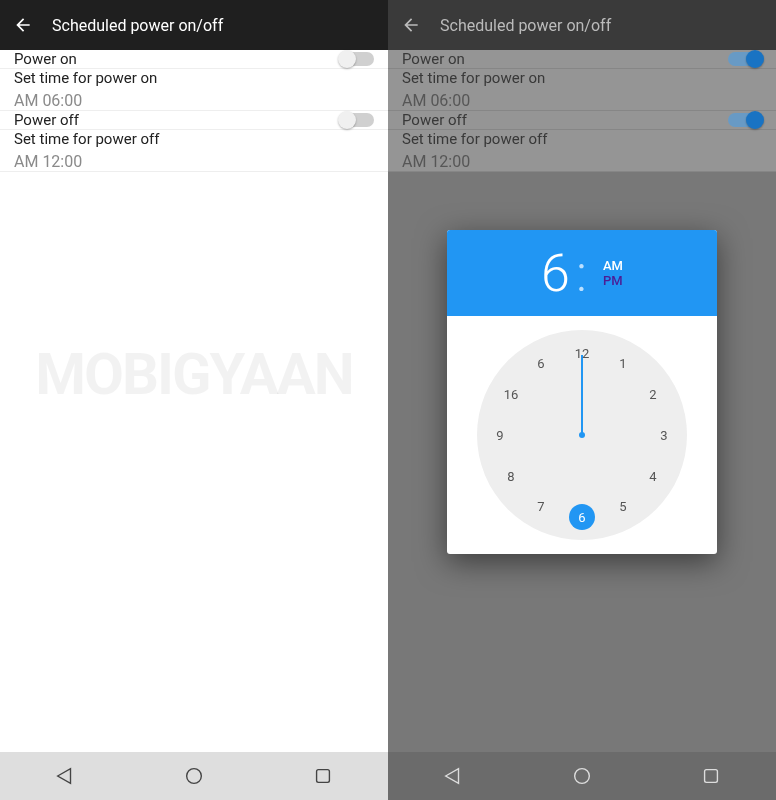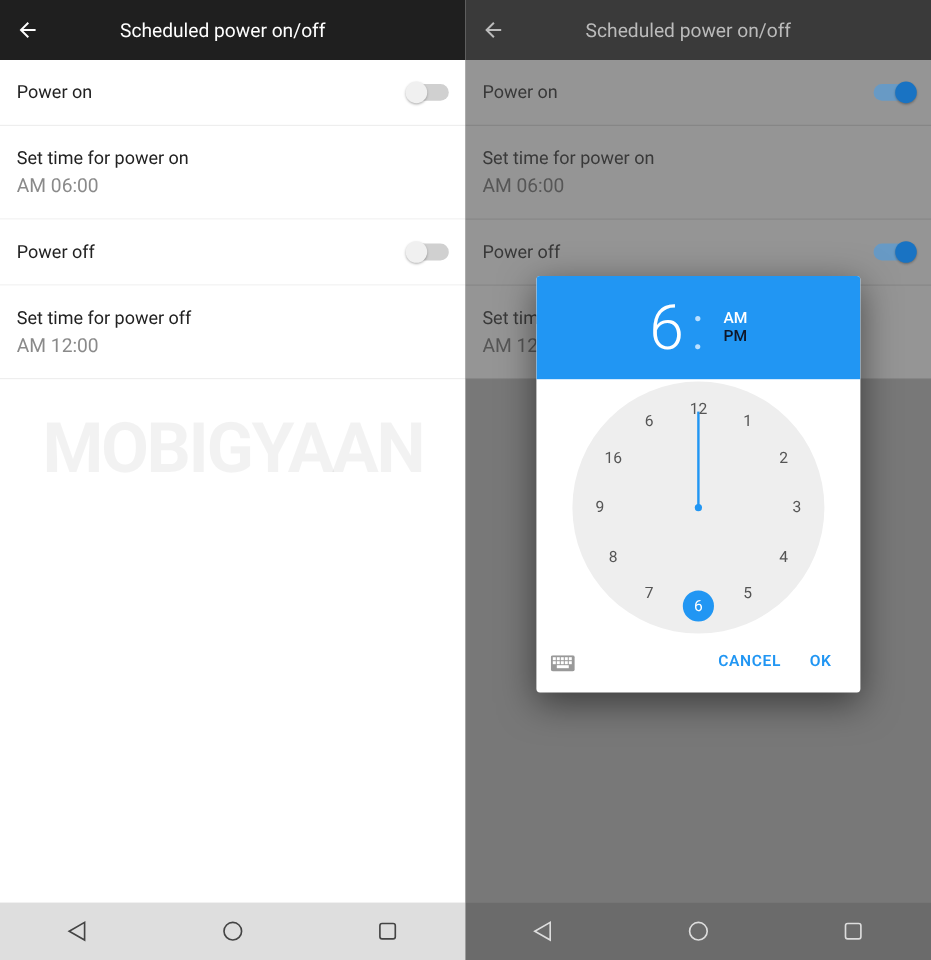--- a/index.html
+++ b/index.html
@@ -22,29 +22,28 @@
   }
   .phone-right { background: #808080; }
   .appbar {
     height: 50px;
     background: #1f1f1f;
     color: #fff;
     display: flex;
     align-items: center;
     padding: 0 10px;
     font-size: 16px;
-    gap: 48px;
   }
   .phone-right .appbar { background: #3a3a3a; color: #bbb; }
   .back-arrow { width: 26px; height: 26px; display: flex; align-items: center; justify-content: center; margin-right: 16px; }
   .back-arrow svg { fill: currentColor; }
   .content { flex: 1; background: #fff; position: relative; }
   .phone-right .content { background: #8d8d8d; }
   .row {
-    padding: 18px 14px;
+    padding: 0 14px;
     border-bottom: 1px solid #eee;
     display: flex;
     align-items: center;
     justify-content: space-between;
     background: #fff;
   }
   .row .texts { display: flex; flex-direction: column; }
   .row .title { font-size: 15px; color: #222; }
   .row .sub { font-size: 16px; color: #8a8a8a; margin-top: 4px; }
   .phone-right .row { background: rgba(200,200,200,0.6); border-bottom: 1px solid rgba(0,0,0,0.1); }
@@ -94,24 +93,24 @@
   .dialog-header {
     background: #2196f3; color: #fff; height: 86px;
     display: flex; align-items: center; justify-content: center;
     gap: 4px;
   }
   .time-hour { font-size: 52px; font-weight: 300; color: #fff; }
   .time-colon { font-size: 52px; font-weight: 300; color: #bbe0ff; margin: 0 2px; }
   .time-minute { font-size: 52px; font-weight: 300; color: #bbe0ff; }
   .ampm { display: flex; flex-direction: column; margin-left: 10px; font-size: 13px; font-weight: 500;}
   .ampm .am { color: #fff; }
-  .ampm .pm { color: #0f172a; }
+  .ampm .pm { color: #4c1d95; }
 
   .clock-wrap {
-    padding: 2px;
+    padding: 14px;
     display: flex; justify-content: center;
   }
   .clock {
     width: 210px; height: 210px; border-radius: 50%; background: #eeeeee;
     position: relative;
   }
   .clock-num {
     position: absolute; width: 26px; height: 26px;
     display: flex; align-items: center; justify-content: center;
     font-size: 13px; color: #555; border-radius: 50%;
@@ -248,41 +247,20 @@
               <div class="clock-num" style="left: 176.014px; top: 146px;">4</div>
               <div class="clock-num" style="left: 146px; top: 176.014px;">5</div>
               <div class="clock-num sel" style="left: 105px; top: 187px;">6</div>
               <div class="clock-num" style="left: 64px; top: 176.014px;">7</div>
               <div class="clock-num" style="left: 33.9859px; top: 146px;">8</div>
               <div class="clock-num" style="left: 23px; top: 105px;">9</div>
               <div class="clock-num" style="left: 33.9859px; top: 64px;">16</div>
               <div class="clock-num" style="left: 64px; top: 33.9859px;">6</div>
             </div>
         </div>
-        <div class="dialog-actions">
-          <div class="kb-icon">
-            <svg viewBox="0 0 24 16">
-                <rect x="0" y="0" width="24" height="16" rx="2" fill="#999"></rect>
-                <rect x="2" y="2" width="3" height="3" fill="#fff"></rect>
-                <rect x="6" y="2" width="3" height="3" fill="#fff"></rect>
-                <rect x="10" y="2" width="3" height="3" fill="#fff"></rect>
-                <rect x="14" y="2" width="3" height="3" fill="#fff"></rect>
-                <rect x="18" y="2" width="3" height="3" fill="#fff"></rect>
-                <rect x="2" y="6" width="3" height="3" fill="#fff"></rect>
-                <rect x="6" y="6" width="3" height="3" fill="#fff"></rect>
-                <rect x="10" y="6" width="3" height="3" fill="#fff"></rect>
-                <rect x="14" y="6" width="3" height="3" fill="#fff"></rect>
-                <rect x="18" y="6" width="3" height="3" fill="#fff"></rect>
-                <rect x="6" y="10" width="12" height="3" fill="#fff"></rect>
-              </svg>
-          </div>
-          <div class="spacer"></div>
-          <div class="dlg-btn">CANCEL</div>
-          <div class="dlg-btn">OK</div>
-        </div>
       </div>
     </div>
   </div>
   <div class="navbar">
     <div class="nav-icon"><svg viewBox="0 0 24 24">
           <path d="M4 12 L18 4 L18 20 Z"></path>
         </svg></div>
     <div class="nav-icon"><svg viewBox="0 0 24 24">
           <circle cx="12" cy="12" r="8"></circle>
         </svg></div>

